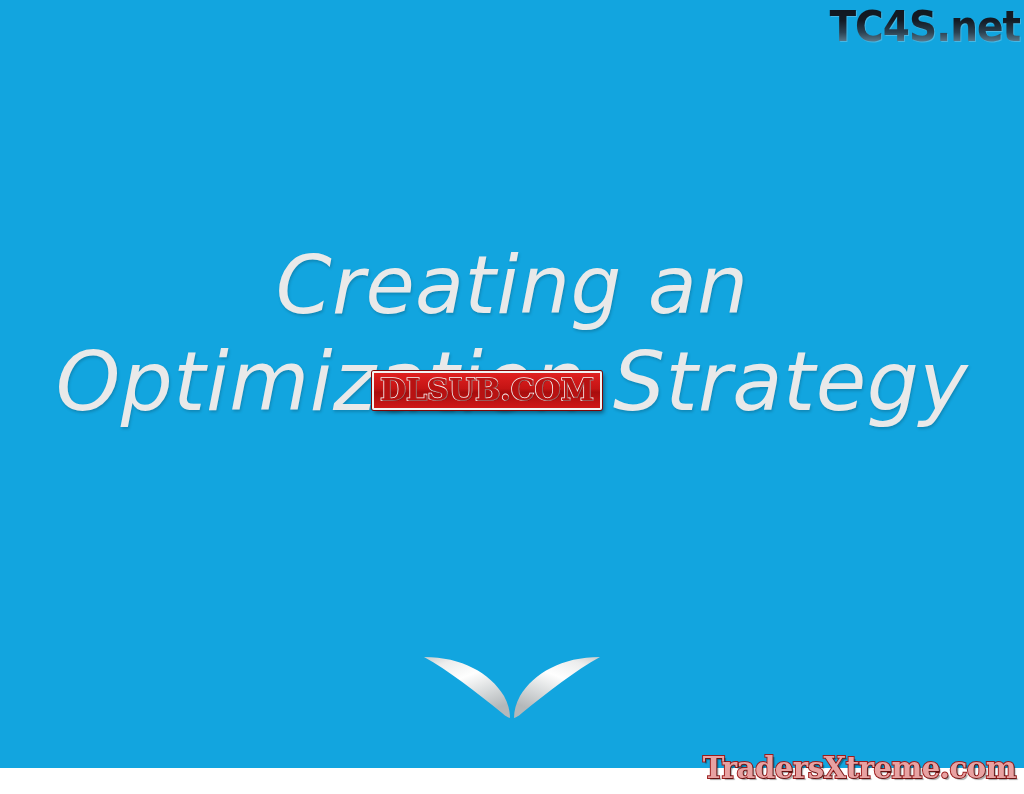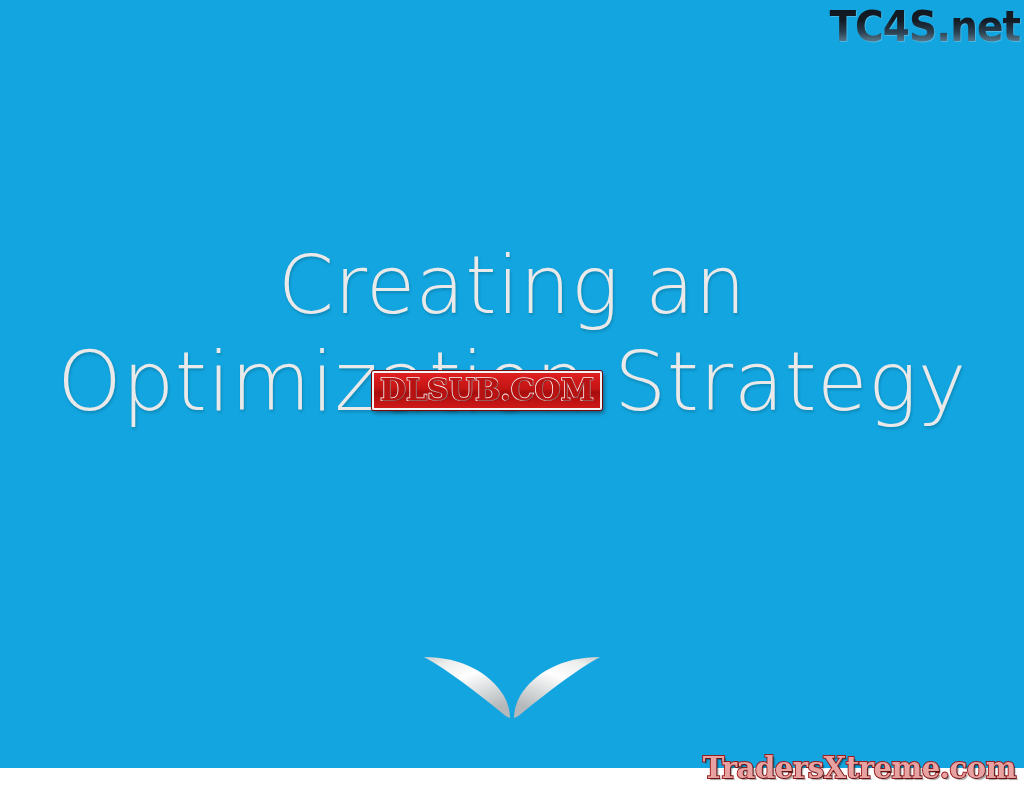--- a/index.html
+++ b/index.html
@@ -51,20 +51,21 @@
     font-weight: 300;
     font-size: 82px;
     letter-spacing: 0.5px;
     color: #e9e9e9;
     text-shadow: 1px 2px 3px rgba(0,0,0,0.18);
     white-space: nowrap;
     -webkit-font-smoothing: antialiased;
   }
   #title-block .title-line {
     display: block;
+    font-style: italic;
   }
   #title-line-1 { font-size: 80px; }
   #title-line-2 { font-size: 82px; }
 
   
   #wing-logo {
     position: absolute;
     left: 418px;
     top: 648px;
     width: 188px;

